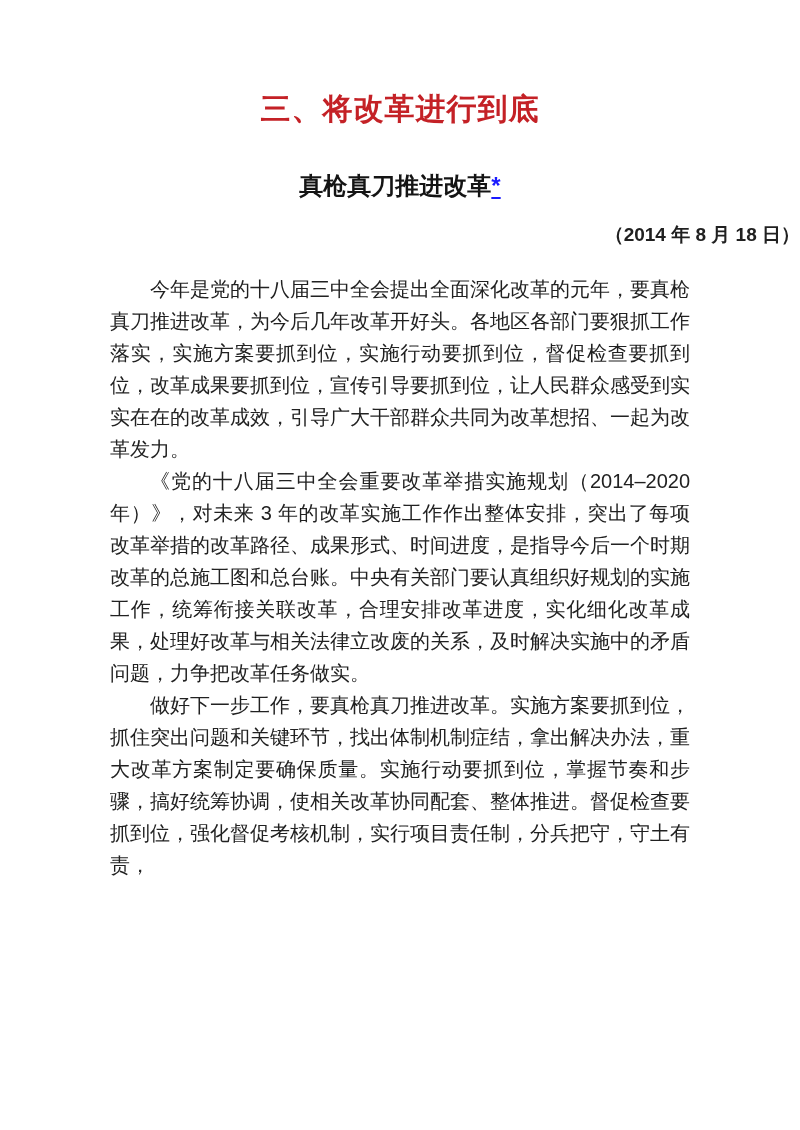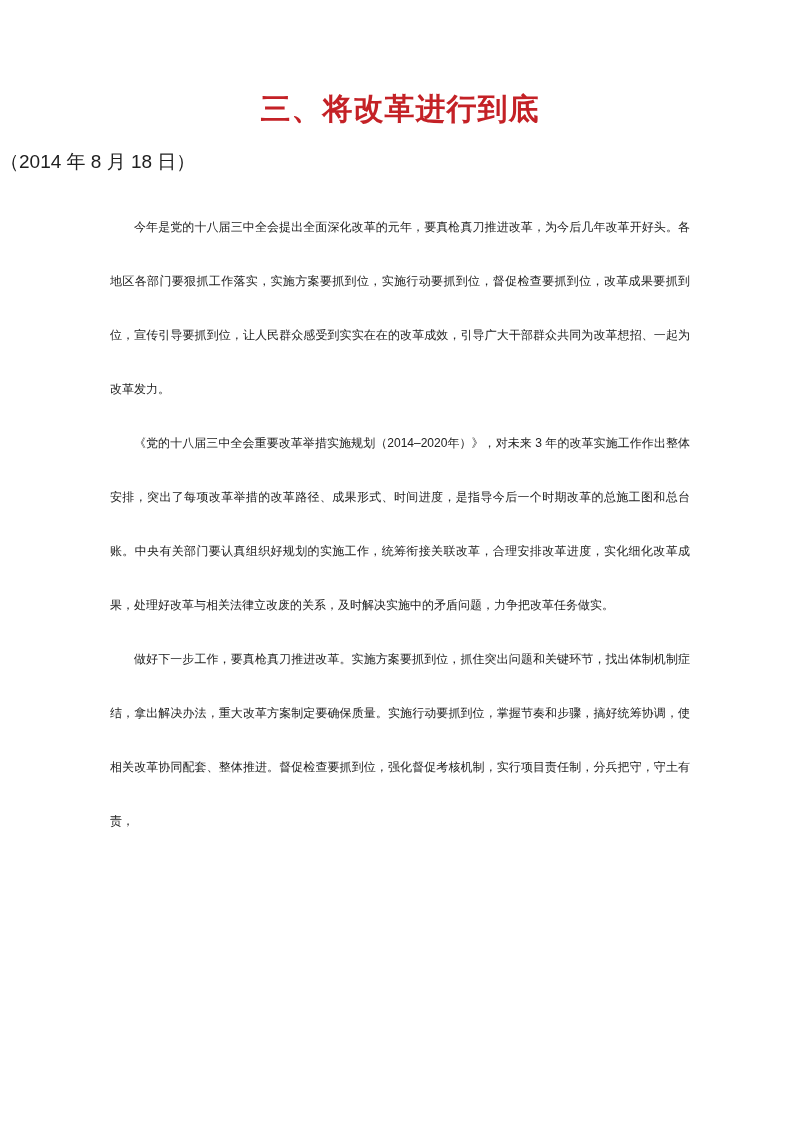--- a/index.html
+++ b/index.html
@@ -36,47 +36,50 @@
   }
   .footnote-ref {
     color: var(--link-blue, #1a1aff);
     text-decoration: underline;
     text-underline-offset: 3px;
     font-weight: 700;
     cursor: pointer;
   }
   .date-line {
     margin: 21px 0 0 0;
-    text-align: left;
+    text-align: right;
     font-size: 19px;
     line-height: 26px;
-    font-weight: 400;
+    font-weight: 700;
     color: #202020;
   }
   .body-text {
     width: 580px;
     margin: 25px auto 0 auto;
-    font-size: 12px;
-    line-height: 54px;
+    font-size: 20px;
+    line-height: 32px;
     text-align: justify;
     color: var(--body-text, #212121);
   }
   .body-text p {
     margin: 0;
     padding: 0;
     text-indent: 2em;
   }
 </style>
 </head>
 <body>
 
 <div class="page">
 
   <h1 class="chapter-title">三、将改革进行到底</h1>
 
+  <h2 class="article-title">
+    <span>真枪真刀推进改革</span><a class="footnote-ref">*</a>
+  </h2>
 
   <p class="date-line">（2014 年 8 月 18 日）</p>
 
   <section class="body-text">
     <p>今年是党的十八届三中全会提出全面深化改革的元年，要真枪真刀推进改革，为今后几年改革开好头。各地区各部门要狠抓工作落实，实施方案要抓到位，实施行动要抓到位，督促检查要抓到位，改革成果要抓到位，宣传引导要抓到位，让人民群众感受到实实在在的改革成效，引导广大干部群众共同为改革想招、一起为改革发力。</p>
     <p>《党的十八届三中全会重要改革举措实施规划（2014–2020年）》，对未来 3 年的改革实施工作作出整体安排，突出了每项改革举措的改革路径、成果形式、时间进度，是指导今后一个时期改革的总施工图和总台账。中央有关部门要认真组织好规划的实施工作，统筹衔接关联改革，合理安排改革进度，实化细化改革成果，处理好改革与相关法律立改废的关系，及时解决实施中的矛盾问题，力争把改革任务做实。</p>
     <p>做好下一步工作，要真枪真刀推进改革。实施方案要抓到位，抓住突出问题和关键环节，找出体制机制症结，拿出解决办法，重大改革方案制定要确保质量。实施行动要抓到位，掌握节奏和步骤，搞好统筹协调，使相关改革协同配套、整体推进。督促检查要抓到位，强化督促考核机制，实行项目责任制，分兵把守，守土有责，</p>
   </section>
 
 </div>

